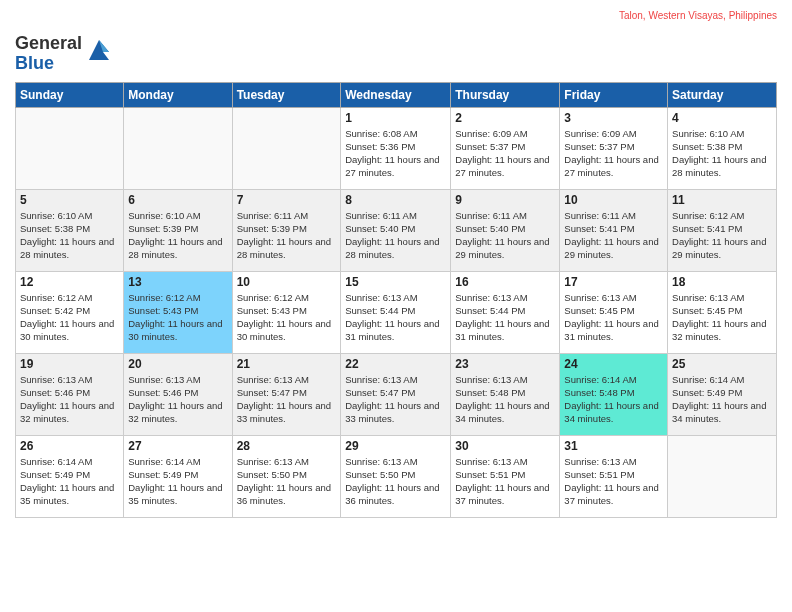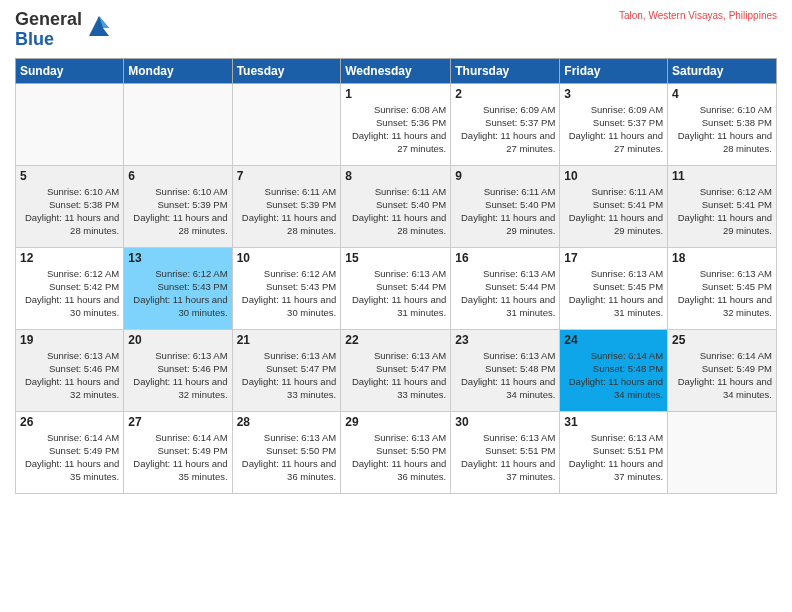--- a/index.html
+++ b/index.html
@@ -38,30 +38,30 @@
       color: #333;
       width: 113px;
       height: 82px;
     }
     
     .calendar tr:nth-child(even) td { background-color: #f5f5f5; }
     .calendar tr:nth-child(odd) td { background-color: #fff; }
     
     
     .day-num { font-size: 12px; font-weight: bold; color: #222; display: block; margin-bottom: 2px; }
-    .day-info { line-height: 1.4; text-align: right; }
+    .day-info { line-height: 1.4; }
   </style>
 </head>
 <body>
 
 <div class="page">
   <div class="header">
     <div class="logo">
       <div>
-        <div style="display:flex;align-items:center;">
+        <div style="display:flex;align-items:center;margin-top:24px;">
           <div class="logo-text">
             <span class="logo-general">General</span><br>
             <span class="logo-blue">Blue</span>
           </div>
           <svg width="28" height="28" viewBox="0 0 28 28" style="margin-left:3px;margin-top:-8px;">
             <polygon points="4,24 14,4 24,16 18,16 24,24" fill="#1a5fa8"></polygon>
             <polygon points="14,4 24,16 18,16" fill="#4a9fd4"></polygon>
           </svg>
         </div>
       </div>
@@ -271,21 +271,21 @@
             </div>
           </td>
           <td style="background-color: rgb(240, 240, 240);">
             <span class="day-num">23</span>
             <div class="day-info">
               <div>Sunrise: 6:13 AM</div>
               <div>Sunset: 5:48 PM</div>
               <div>Daylight: 11 hours and 34 minutes.</div>
             </div>
           </td>
-          <td style="background-color: #0ea5e9; margin-top: 16px;">
+          <td style="background-color: #5eead4; margin-top: 16px;">
             <span class="day-num">24</span>
             <div class="day-info">
               <div>Sunrise: 6:14 AM</div>
               <div>Sunset: 5:48 PM</div>
               <div>Daylight: 11 hours and 34 minutes.</div>
             </div>
           </td>
           <td style="background-color: rgb(240, 240, 240);">
             <span class="day-num">25</span>
             <div class="day-info">

